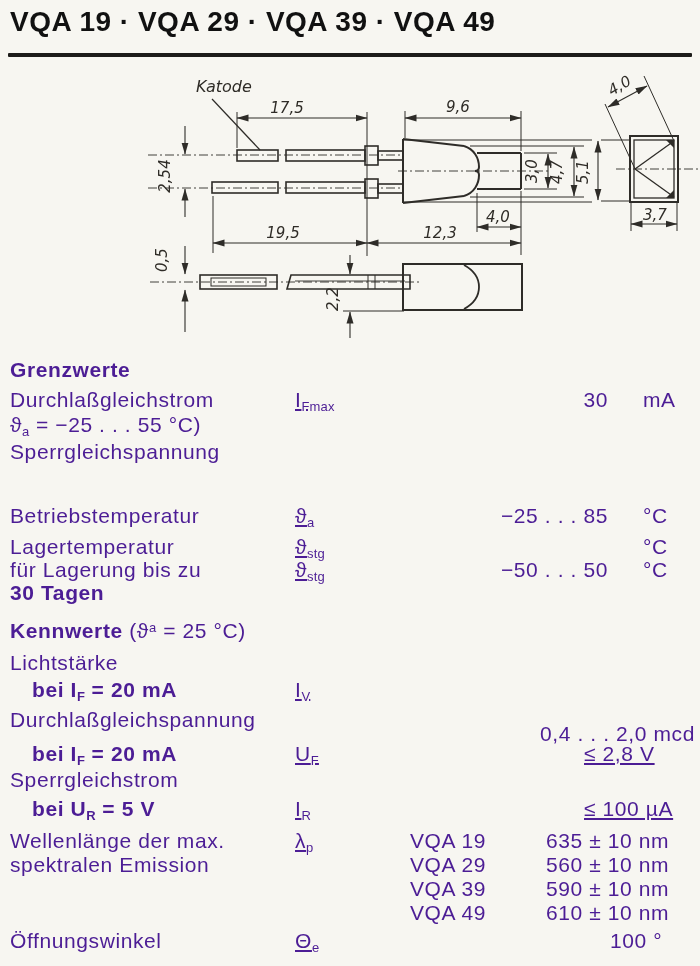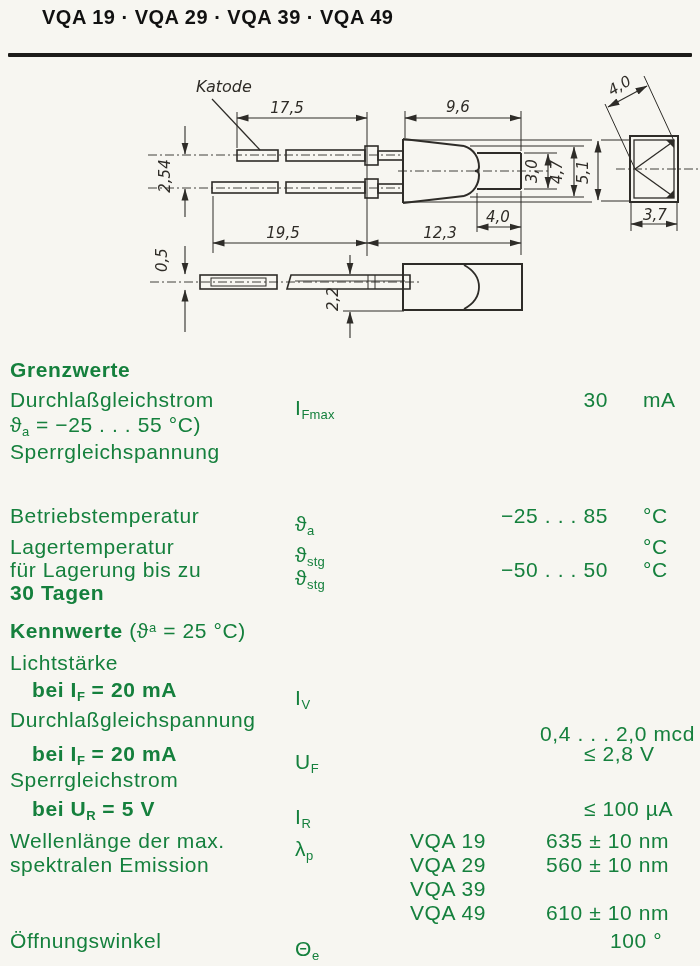--- a/index.html
+++ b/index.html
@@ -5,42 +5,42 @@
   html,body{margin:0;padding:0;}
   body{width:700px;height:966px;background:#efeeea;}
   .page{
     position:relative;width:700px;height:966px;overflow:hidden;
     background:#f7f6f1;
     color:#161616;
     font-family:"Liberation Sans","DejaVu Sans",sans-serif;
   }
   .title{
     position:absolute;left:10px;top:6px;
-    font-size:20px;font-weight:700;letter-spacing:.5px;
-    color:#111;white-space:nowrap;margin-left:32px;
+    font-size:28px;font-weight:700;letter-spacing:.5px;
+    color:#111;white-space:nowrap;
   }
   .rule{
     position:absolute;left:8px;top:53px;width:684px;height:4px;
     background:#1d1c1a;border-radius:1px;
   }
   svg{position:absolute;left:0;top:0;}
   .dimtxt{
     font-family:"DejaVu Sans",sans-serif;
     font-style:italic;font-size:15px;fill:#2f2c27;
   }
   .katode{font-size:16px;}
   
-  .row{position:absolute;left:0;top:0;width:560px;height:24px;font-size:21px;letter-spacing:.6px;color:#15803d;white-space:nowrap;}
+  .row{position:absolute;left:0;top:0;width:560px;height:24px;font-size:21px;letter-spacing:.6px;color:#4c1d95;white-space:nowrap;}
   .lbl{position:absolute;left:10px;top:0;}
   .indent .lbl{left:32px;}
   .b{font-weight:700;}
-  .sym{position:absolute;left:295px;top:8px;}
+  .sym{position:absolute;left:295px;top:0;text-decoration:underline;}
   .val{position:absolute;left:430px;top:0;width:178px;text-align:right;}
   .val.v540{left:540px;width:auto;text-align:left;margin-top:44px;}
-  .val.v584{left:584px;width:auto;text-align:left;}
+  .val.v584{left:584px;width:auto;text-align:left;text-decoration:underline;}
   .val.v610{left:610px;width:auto;text-align:right;}
   .val.v546{left:546px;width:auto;text-align:left;}
   .unit{position:absolute;left:643px;top:0;}
   .variant{position:absolute;left:410px;top:0;}
   sub{font-size:13px;vertical-align:-4px;letter-spacing:.2px;}
   .sup{font-size:13px;vertical-align:6px;}
 </style>
 </head>
 <body>
 
@@ -289,20 +289,21 @@
   </div>
 
   <div class="row" style="top:853px">
     <span class="lbl"><span>spektralen Emission</span></span>
     <span class="variant">VQA 29</span>
     <span class="val v546">560 ± 10 nm</span>
   </div>
 
   <div class="row" style="top:877px">
     <span class="variant">VQA 39</span>
+    <span class="val v546">590 ± 10 nm</span>
   </div>
 
   <div class="row" style="top:901px">
     <span class="variant">VQA 49</span>
     <span class="val v546">610 ± 10 nm</span>
   </div>
 
   <div class="row" style="top:929px">
     <span class="lbl"><span>Öffnungswinkel</span></span>
     <span class="sym"><span>Θ</span><sub>e</sub></span>

